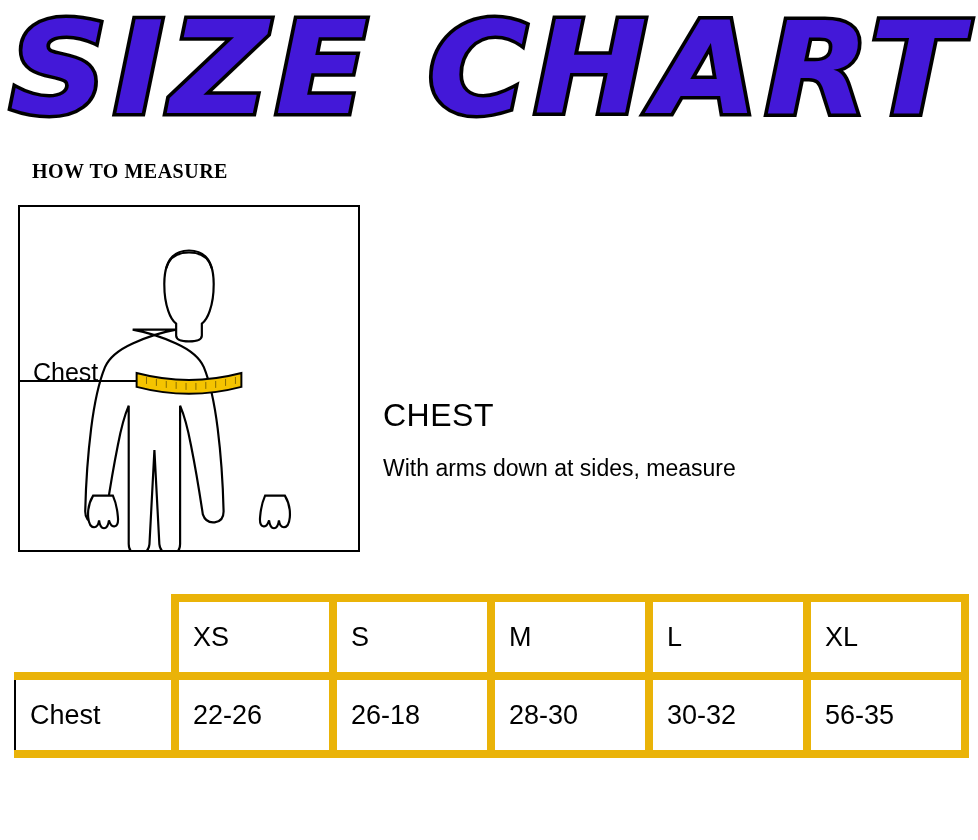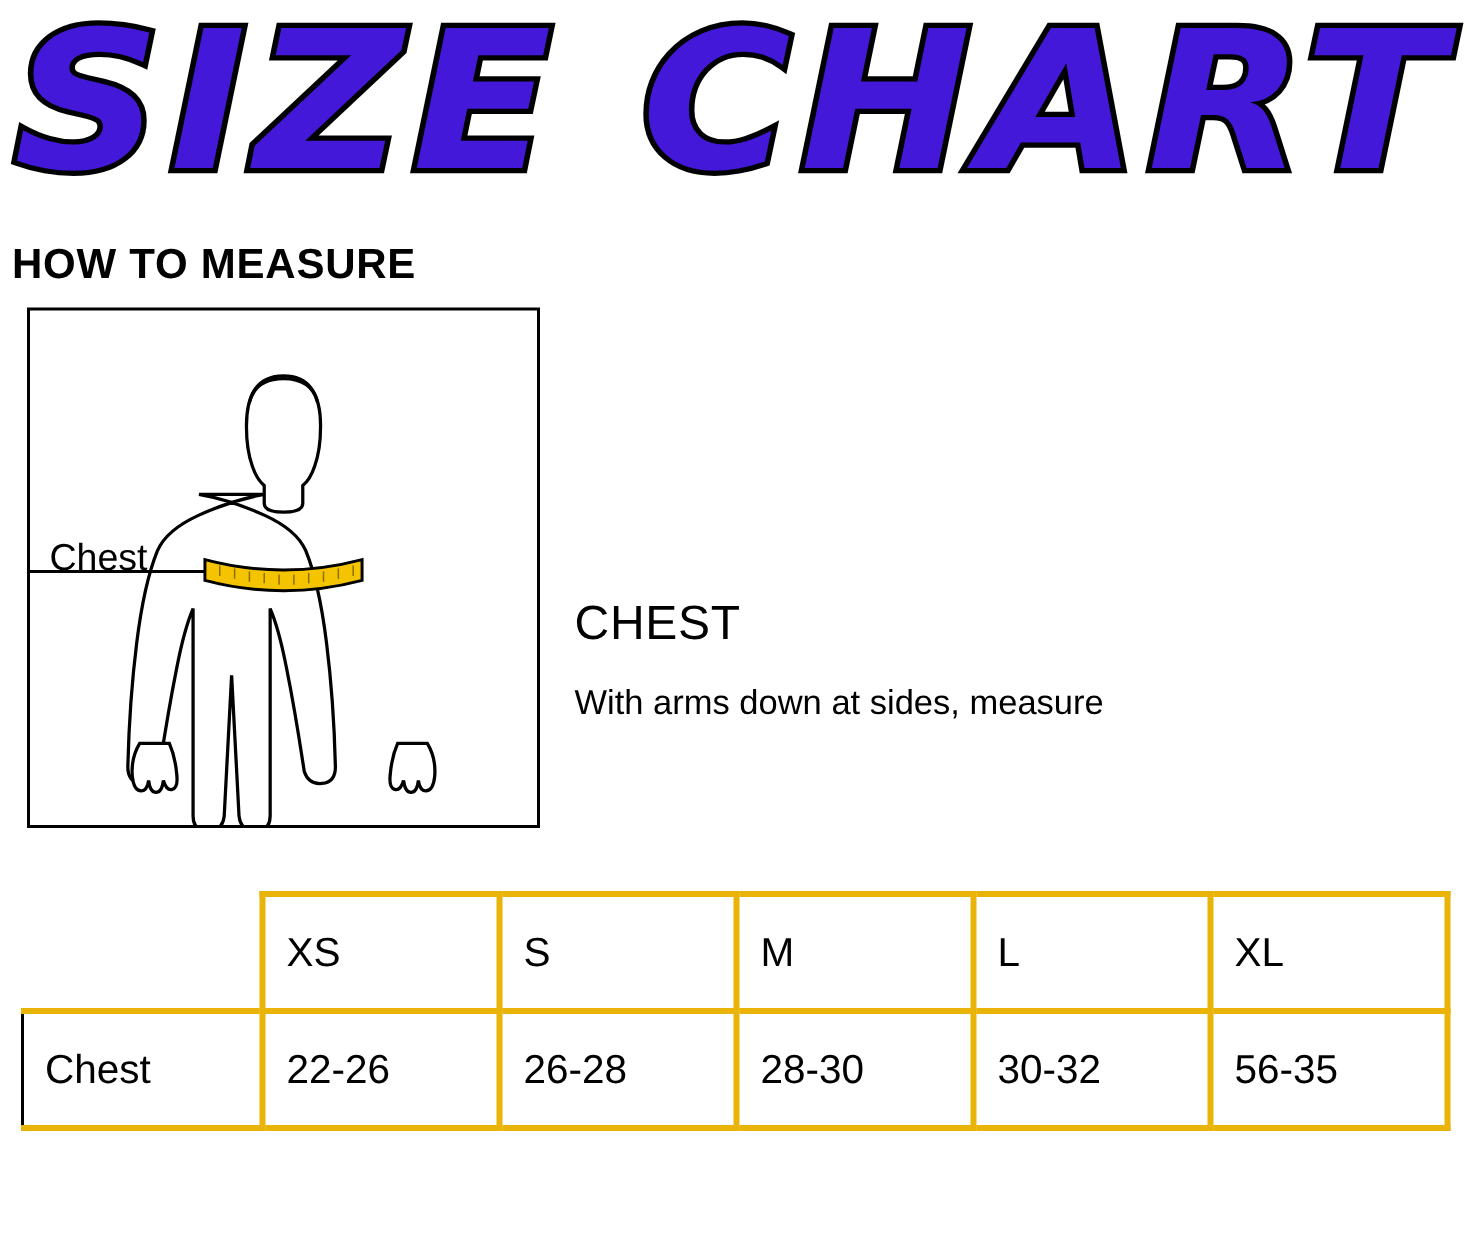--- a/index.html
+++ b/index.html
@@ -37,25 +37,25 @@
     paint-order: stroke fill;
     white-space: nowrap;
     text-transform: uppercase;
     transform: scaleX(1.06);
     transform-origin: center center;
   }
 
   
   #how-to-measure {
     position: absolute;
-    left: 8px;
+    left: 32px;
     top: 160px;
-    font-family: Liberation Sans, sans-serif;
+    font-family: Liberation Serif, serif;
     font-weight: bold;
-    font-size: 28px;
+    font-size: 20px;
     letter-spacing: 0.5px;
   }
 
   
   #figure-box {
     position: absolute;
     left: 18px;
     top: 205px;
     width: 342px;
     height: 347px;
@@ -102,21 +102,21 @@
     width: 950px;
     border-collapse: collapse;
     table-layout: fixed;
   }
   #size-table td {
     height: 78px;
     font-size: 27px;
     padding: 0 0 0 14px;
     vertical-align: middle;
     box-sizing: border-box;
-    border: 4px solid #eab308;
+    border: 8px solid #eab308;
   }
   #size-table td.rowhead { border-left: 2px solid #000; }
   
   #size-table tr.header-row td.corner {
     border: none;
   }
   #size-table tr.header-row td.corner { border-right: 2px solid #000; }
   #size-table col.c0 { width: 160px; }
   #size-table col.c1 { width: 158px; }
   #size-table col.c2 { width: 158px; }
@@ -202,19 +202,19 @@
       <td class="corner"></td>
       <td>XS</td>
       <td>S</td>
       <td>M</td>
       <td>L</td>
       <td>XL</td>
     </tr>
     <tr>
       <td class="rowhead">Chest</td>
       <td>22-26</td>
-      <td>26-28</td>
+      <td>26-18</td>
       <td>28-30</td>
       <td>30-32</td>
       <td>56-35</td>
     </tr>
   </tbody>
 </table>
 
 </body></html>

